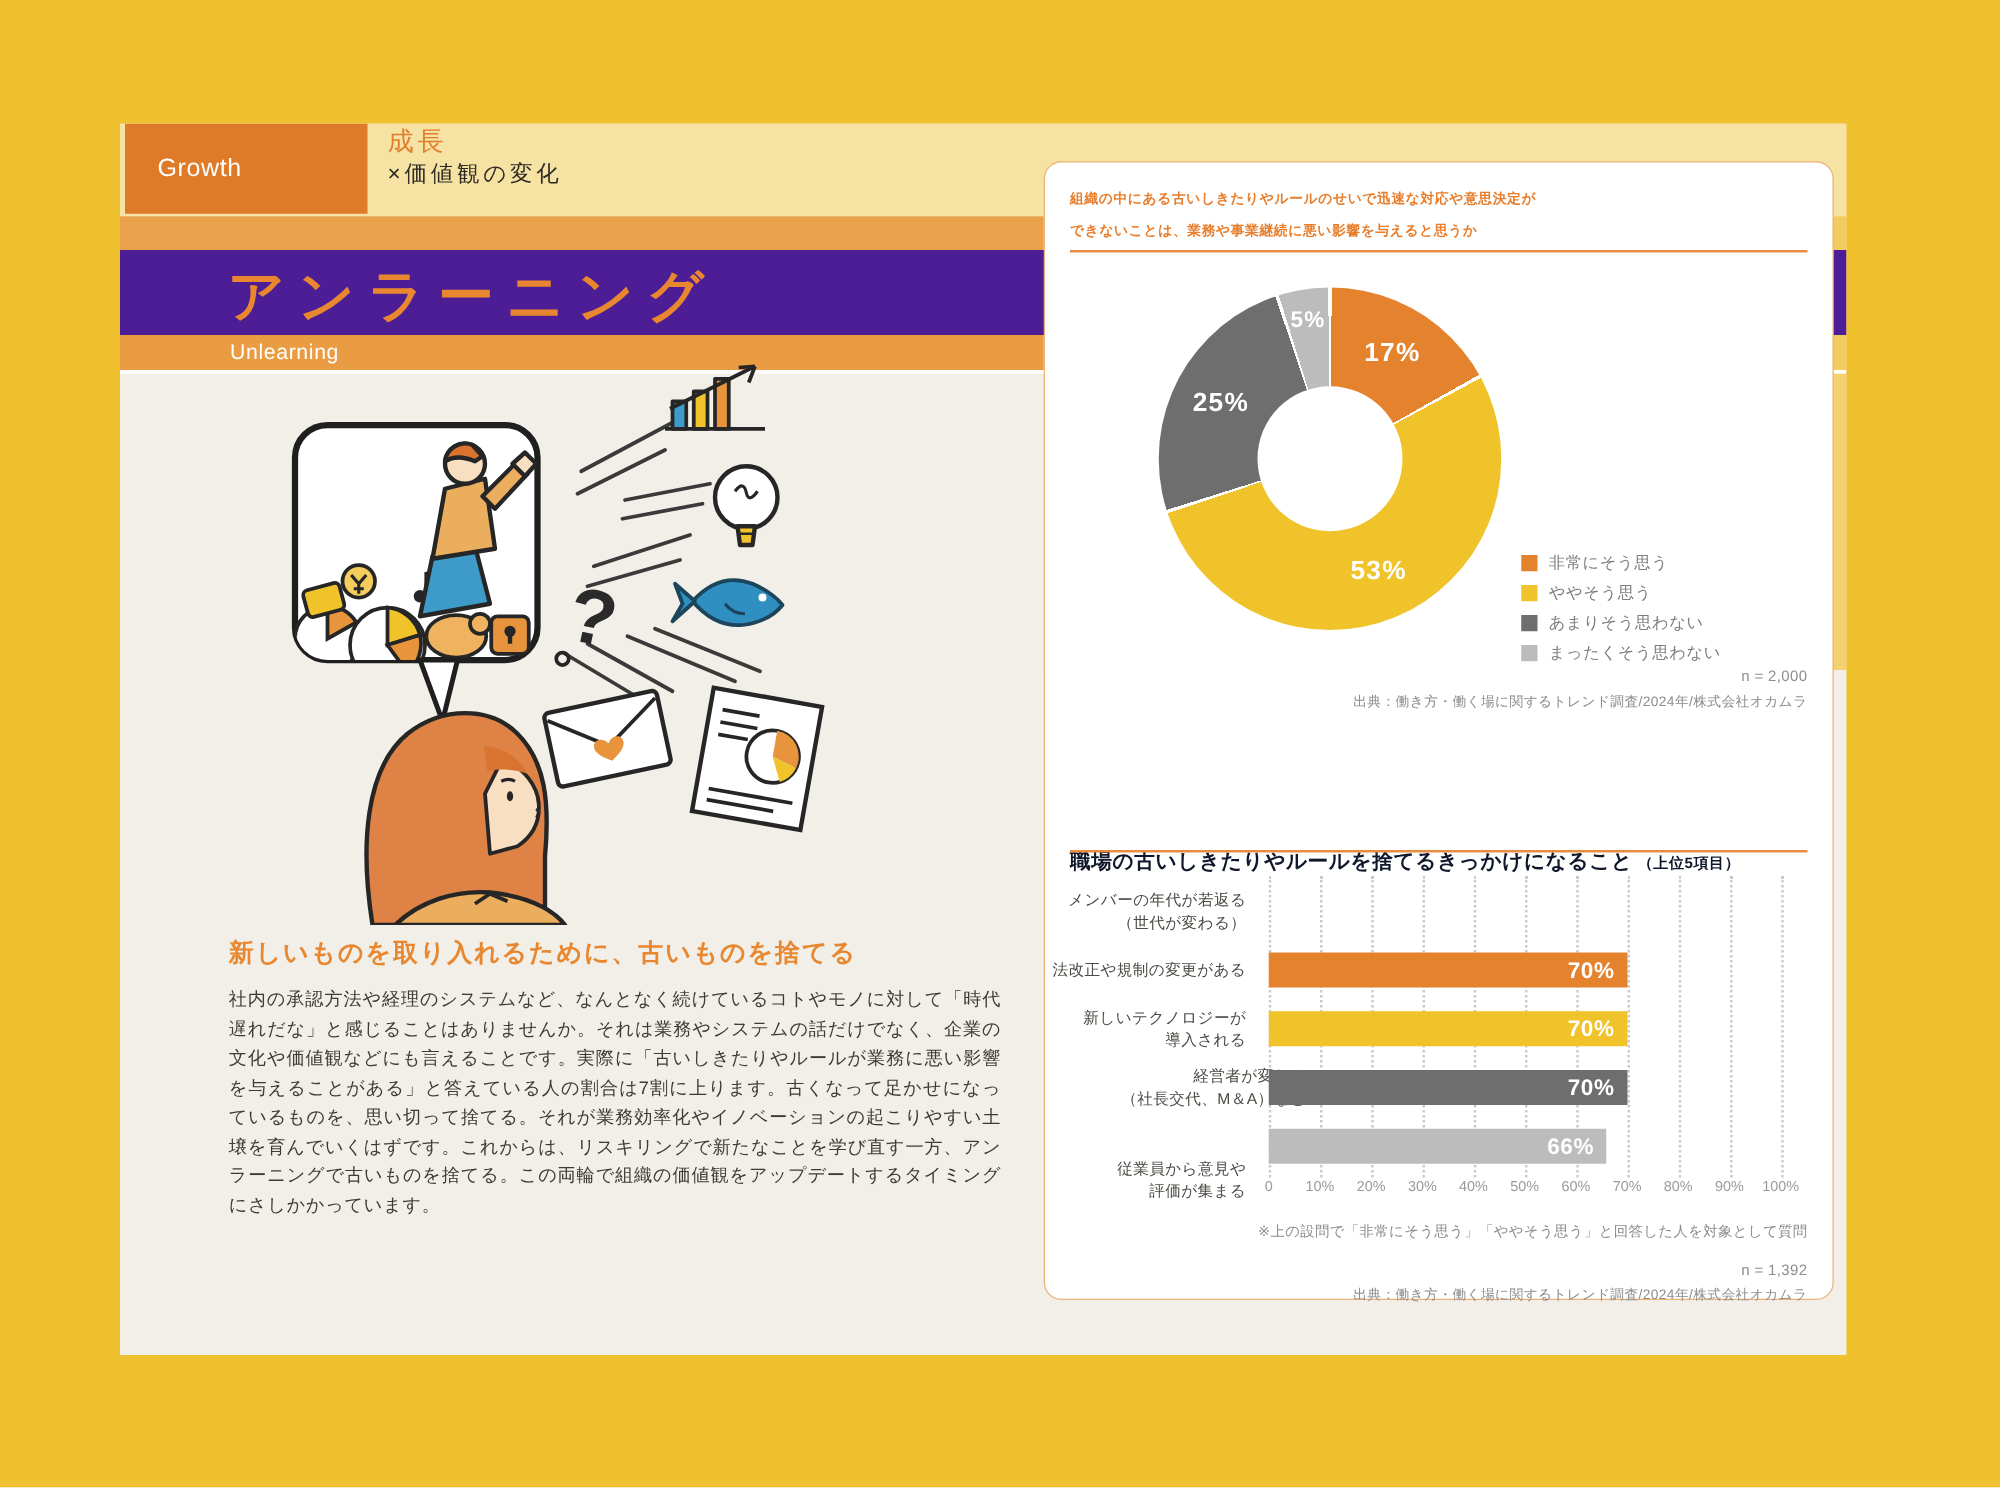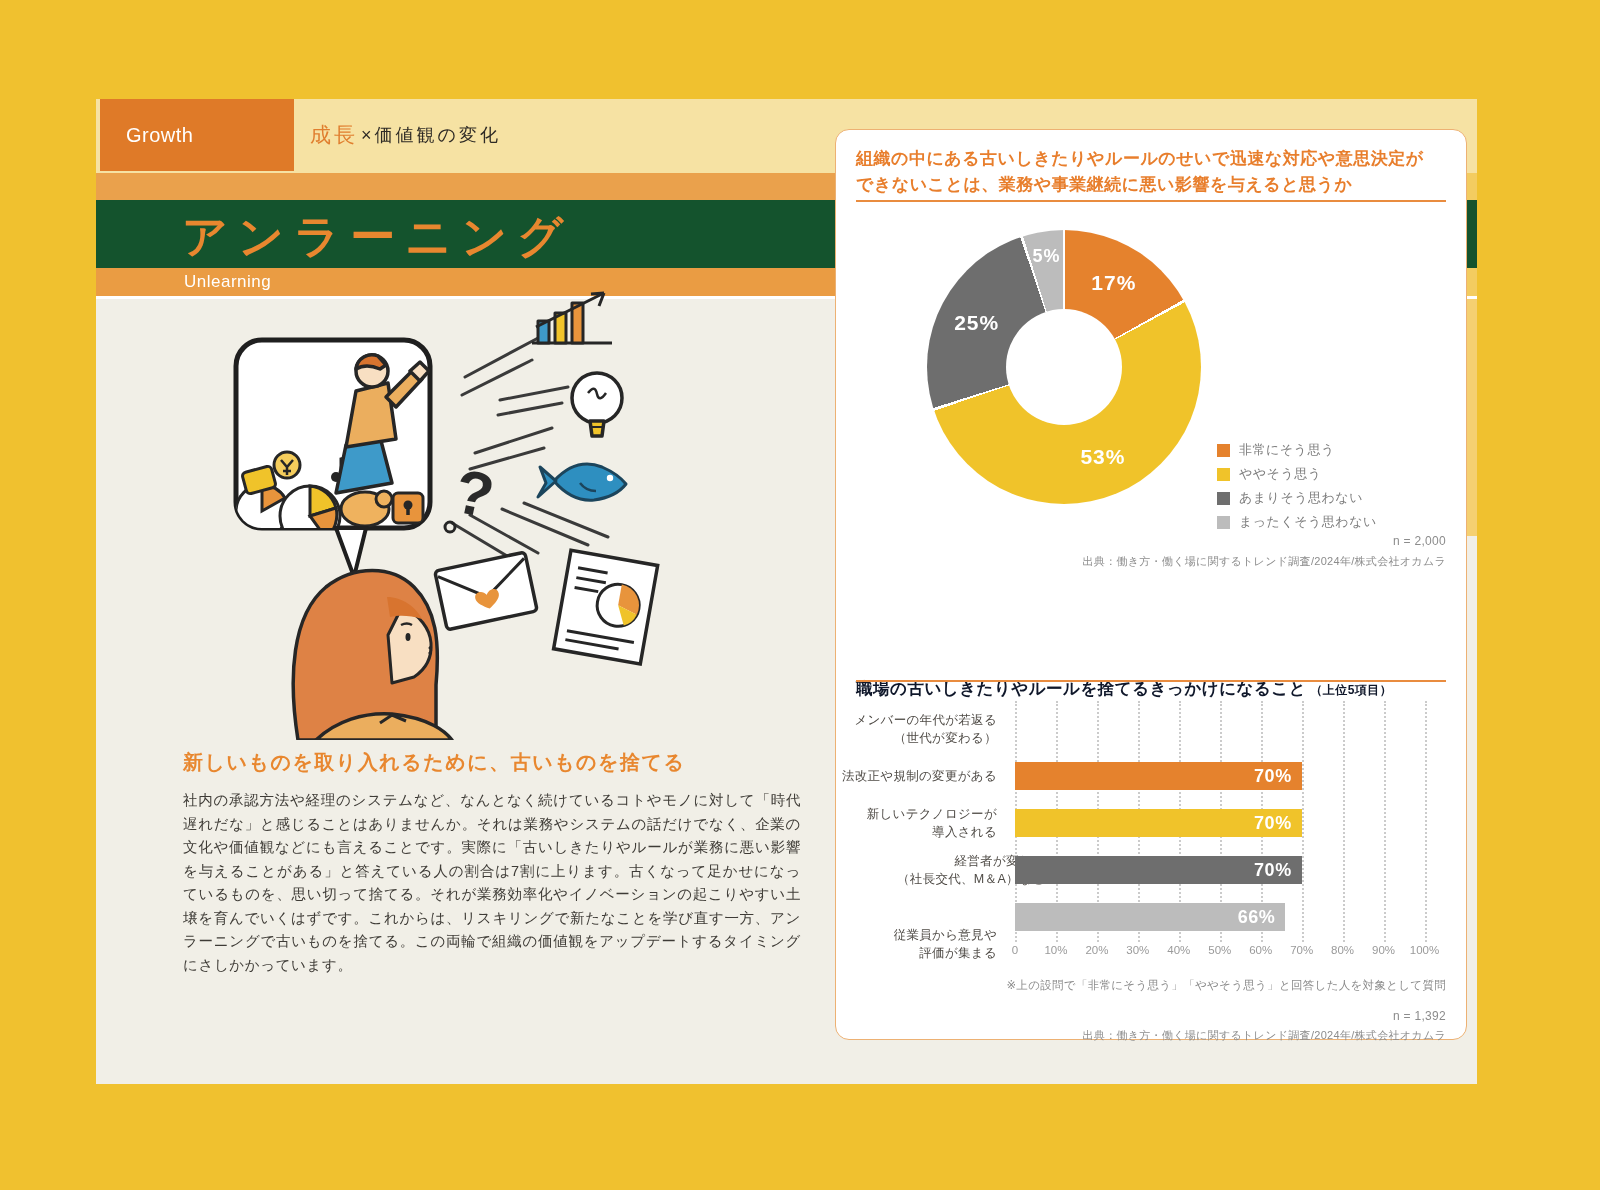--- a/index.html
+++ b/index.html
@@ -4,48 +4,48 @@
 <style>
   html,body{margin:0;padding:0;}
   .stage{position:relative;width:1600px;height:1190px;background:#F0C12F;overflow:hidden;
          font-family:"Liberation Sans","DejaVu Sans",sans-serif;}
   .card{position:absolute;left:96px;top:99px;width:1381px;height:985px;background:#F1EFE7;}
 
   
   .row1{position:absolute;left:0;top:0;width:100%;height:74px;background:#F6E2A3;}
   .growth-box{position:absolute;left:4px;top:0;width:194px;height:72px;background:#DF7A28;color:#fff;
               font-size:20px;display:flex;align-items:center;padding-left:26px;box-sizing:border-box;letter-spacing:.5px;}
-  .category{position:absolute;left:214px;top:0;height:72px;display:flex;align-items:center;font-size:18px;letter-spacing:3px;}
+  .category{position:absolute;left:214px;top:0;height:72px;display:flex;align-items:flex-start;font-size:18px;letter-spacing:3px;flex-direction:column;}
   .cat-accent{color:#E07E2E;font-size:21px;margin-right:3px;}
   .cat-rest{color:#2E2A25;}
   .band{position:absolute;}
   .band-2l{left:0;top:74px;width:739px;height:27px;background:#EAA14C;}
   .band-2r{left:739px;top:74px;width:642px;height:27px;background:#F3CC60;}
-  .row-white{position:absolute;left:0;top:101px;width:100%;height:68px;background:#14532d;}
+  .row-white{position:absolute;left:0;top:101px;width:100%;height:68px;background:#4c1d95;}
   .main-title{position:absolute;left:86px;top:7px;margin:0;font-size:45px;color:#E8872F;letter-spacing:10px;font-weight:bold;}
   .band-4l{left:0;top:169px;width:739px;height:28px;background:#EA9C43;}
   .subtitle{position:absolute;left:88px;top:4px;color:#fff;font-size:17px;letter-spacing:.5px;}
   .band-4r{left:739px;top:169px;width:642px;height:28px;background:#F3CC60;}
   .hairline{position:absolute;left:0;top:197px;width:100%;height:3px;background:#fff;}
   .band-5l{left:0;top:200px;width:739px;height:237px;background:#EBA451;}
   .bullets{position:absolute;left:88px;top:9px;font-size:15px;color:#1F1C18;letter-spacing:2px;font-weight:500;}
   .bullets span + span{margin-left:26px;}
   .band-5r{left:739px;top:200px;width:642px;height:237px;background:#F5D071;}
   .beige{position:absolute;left:0;top:437px;width:100%;height:548px;background:#F1EFE7;}
 
   .illus{position:absolute;left:44px;top:186px;width:580px;height:455px;}
 
   .intro-heading{position:absolute;left:87px;top:650px;margin:0;font-size:20px;color:#E8872F;letter-spacing:1.5px;font-weight:bold;}
   .intro-body{position:absolute;left:87px;top:690px;width:618px;margin:0;font-size:14.5px;line-height:23.5px;
               color:#3E3B36;text-align:justify;letter-spacing:.6px;}
 
   
   .panel{position:absolute;left:739px;top:30px;width:632px;height:911px;background:#fff;
          border:1px solid #EDB173;border-radius:14px;box-sizing:border-box;z-index:5;}
-  .q-title{position:absolute;left:20px;top:16px;color:#E87E2C;font-size:17px;font-weight:bold;line-height:26px;letter-spacing:.5px;}
+  .q-title{position:absolute;left:20px;top:16px;color:#E87E2C;font-size:11px;font-weight:bold;line-height:26px;letter-spacing:.5px;}
   .rule{position:absolute;left:20px;width:590px;height:0;border-top:2px solid #E98C3F;}
   .rule1{top:70px;}
   .donut-wrap{position:absolute;left:91px;top:100px;width:274px;height:274px;}
   .donut{position:absolute;inset:0;border-radius:50%;}
   .donut-hole{position:absolute;left:50%;top:50%;width:116px;height:116px;margin:-58px 0 0 -58px;background:#fff;border-radius:50%;}
   .dlabel{position:absolute;color:#fff;font-weight:bold;font-size:21px;transform:translate(-50%,-50%);letter-spacing:1px;}
   .legend{position:absolute;left:381px;top:308px;margin:0;padding:0;list-style:none;}
   .legend li{display:flex;align-items:center;height:24px;font-size:13px;color:#7D7D7D;letter-spacing:.5px;}
   .legend .mark{width:13px;height:13px;margin-right:9px;flex:none;}
   .n-label{position:absolute;right:20px;text-align:right;font-size:12px;color:#8C8C8C;letter-spacing:.3px;}

